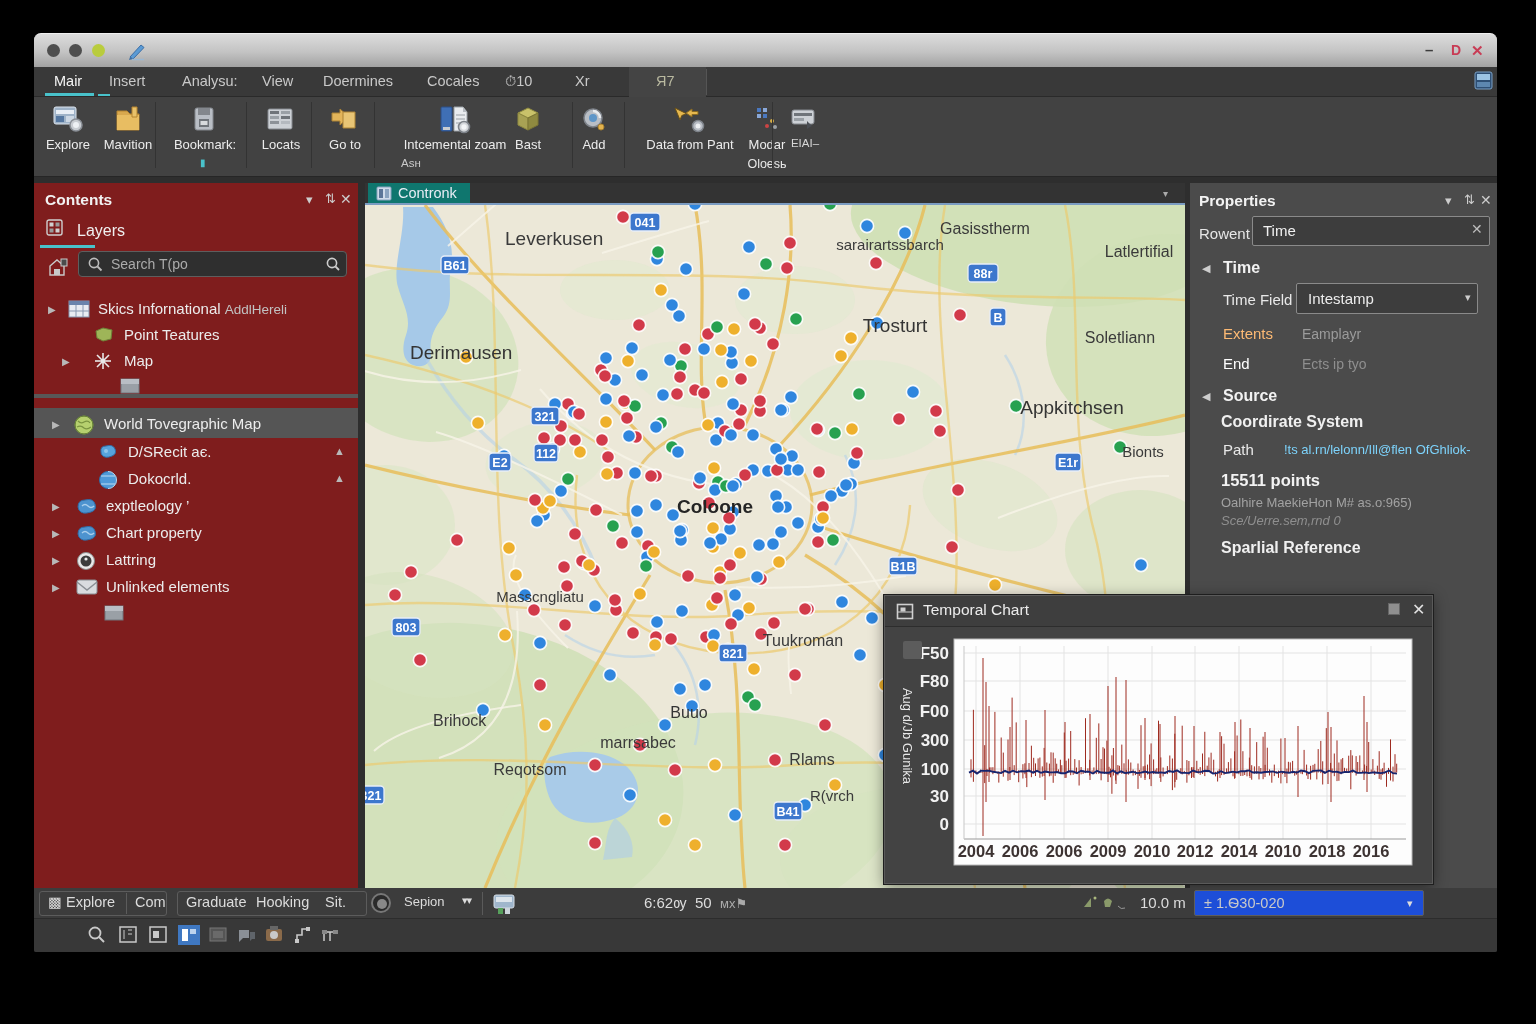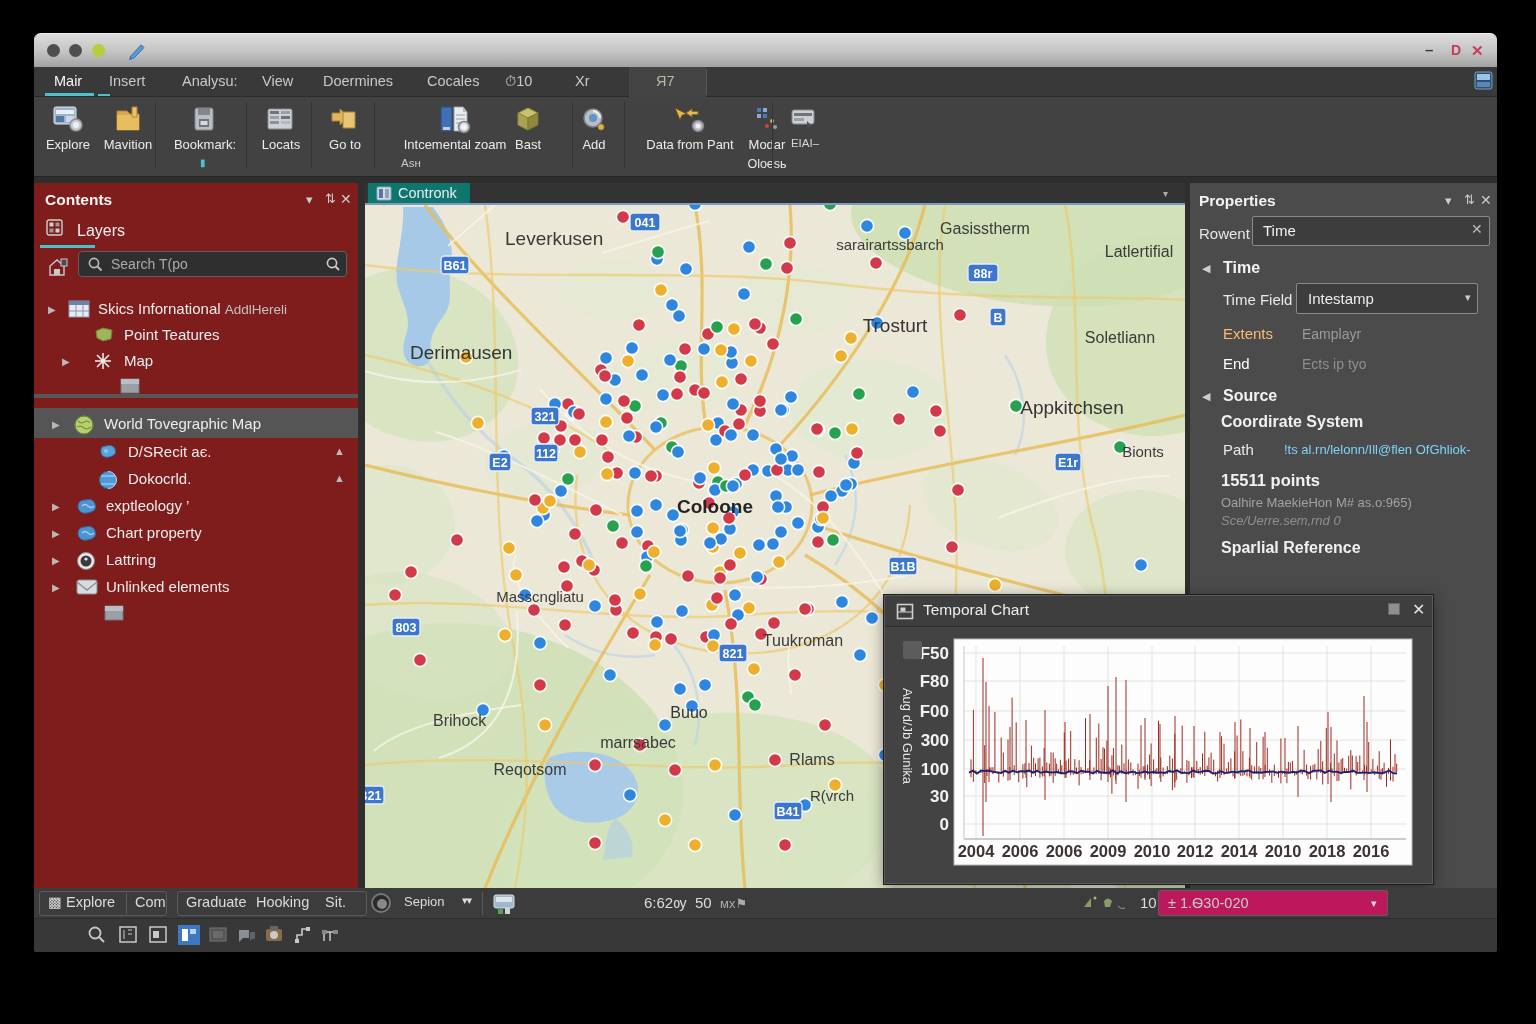--- a/index.html
+++ b/index.html
@@ -816,21 +816,21 @@
           <rect x="13" y="17" width="5" height="6" fill="#cdd5dc"></rect>
         </svg></div>
       <div class="srtext abs" style="left:610px;top:6px;font-size:15px">6:62ѹ &nbsp;50 &nbsp;<span style="font-size:13px;color:#aaa">мх⚑</span></div>
       <div class="abs" style="left:1048px;top:5px"><svg width="60" height="20" viewBox="0 0 60 20" style="">
           <path d="M2,14 l7,-9 v9 z" fill="#8a9a6a"></path>
           <circle cx="13" cy="5" r="1.5" fill="#aab87e"></circle>
           <path d="M22,8 q4,-5 8,0 l-2,6 h-5 z" fill="#8a9a6a"></path>
           <path d="M36,13 q3,4 7,2" stroke="#999" fill="none"></path>
         </svg></div>
       <div class="srtext abs" style="left:1106px;top:6px;font-size:15px">10.0 m</div>
-      <div class="abs" style="left:1124px;top:2px;width:230px;height:26px;background:#be185d;border:1px solid #5e5e5e;border-radius:2px">
+      <div class="abs" style="left:1160px;top:2px;width:230px;height:26px;background:#1d4ed8;border:1px solid #5e5e5e;border-radius:2px">
         <div class="srtext abs" style="left:9px;top:4px;color:#c9c9c9">± 1.Ѳ30-020</div>
         <div class="abs" style="left:212px;top:6px;color:#ddd;font-size:11px">▾</div>
       </div>
     </div>
     <div id="bottomrow">
       <div class="abs" style="left:52px;top:5px"><svg width="22" height="22" viewBox="0 0 22 22" style="">
           <circle cx="9" cy="9" r="5.5" fill="none" stroke="#c9c9c9" stroke-width="1.8"></circle>
           <line x1="13" y1="13" x2="18" y2="18" stroke="#c9c9c9" stroke-width="2"></line>
         </svg></div>
       <div class="abs" style="left:84px;top:6px"><svg width="22" height="20" viewBox="0 0 22 20" style="">

